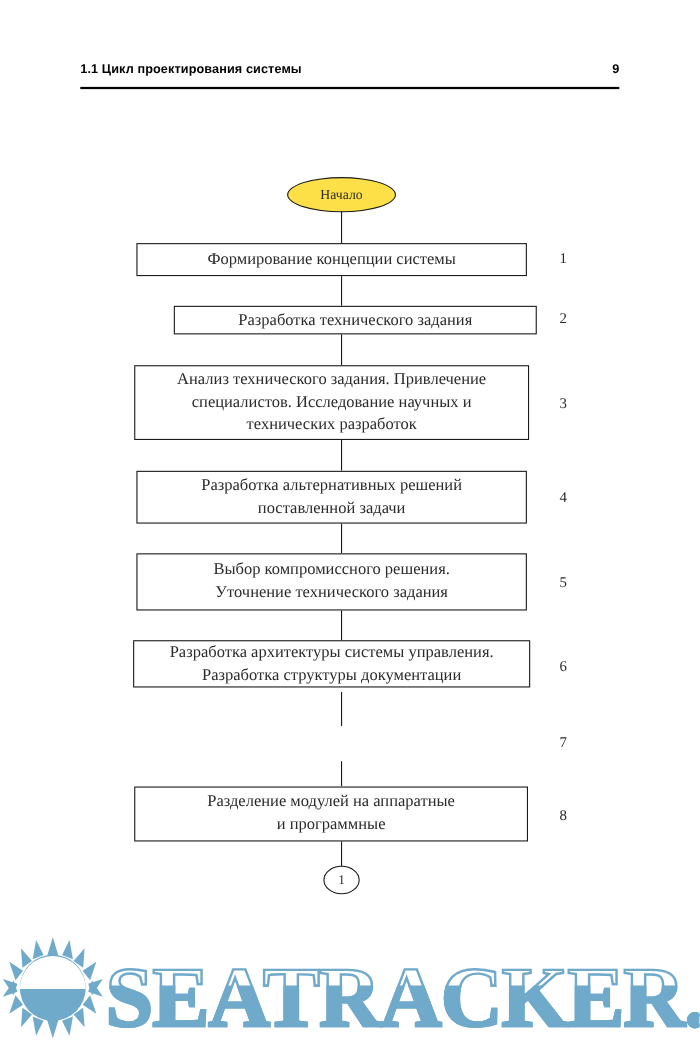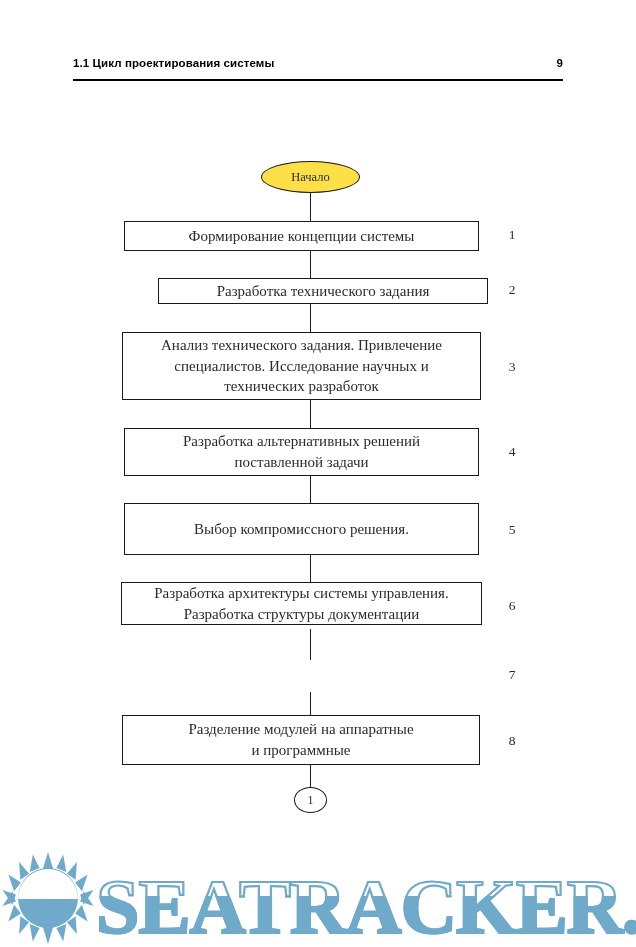--- a/index.html
+++ b/index.html
@@ -177,20 +177,21 @@
       <div>поставленной задачи</div>
     </div>
   </div>
   <div class="step-no" style="top:444px;">4</div>
 
   <div class="conn" style="top:476px; height:27px;"></div>
 
   <div class="node" style="left:124px; top:503px; width:355px; height:52px;">
     <div class="lines">
       <div>Выбор компромиссного решения.</div>
+      <div>Уточнение технического задания</div>
     </div>
   </div>
   <div class="step-no" style="top:522px;">5</div>
 
   <div class="conn" style="top:555px; height:27px;"></div>
 
   <div class="node" style="left:121px; top:582px; width:361px; height:43px;justify-content:center;">
     <div class="lines">
       <div>Разработка архитектуры системы управления.</div>
       <div>Разработка структуры документации</div>

